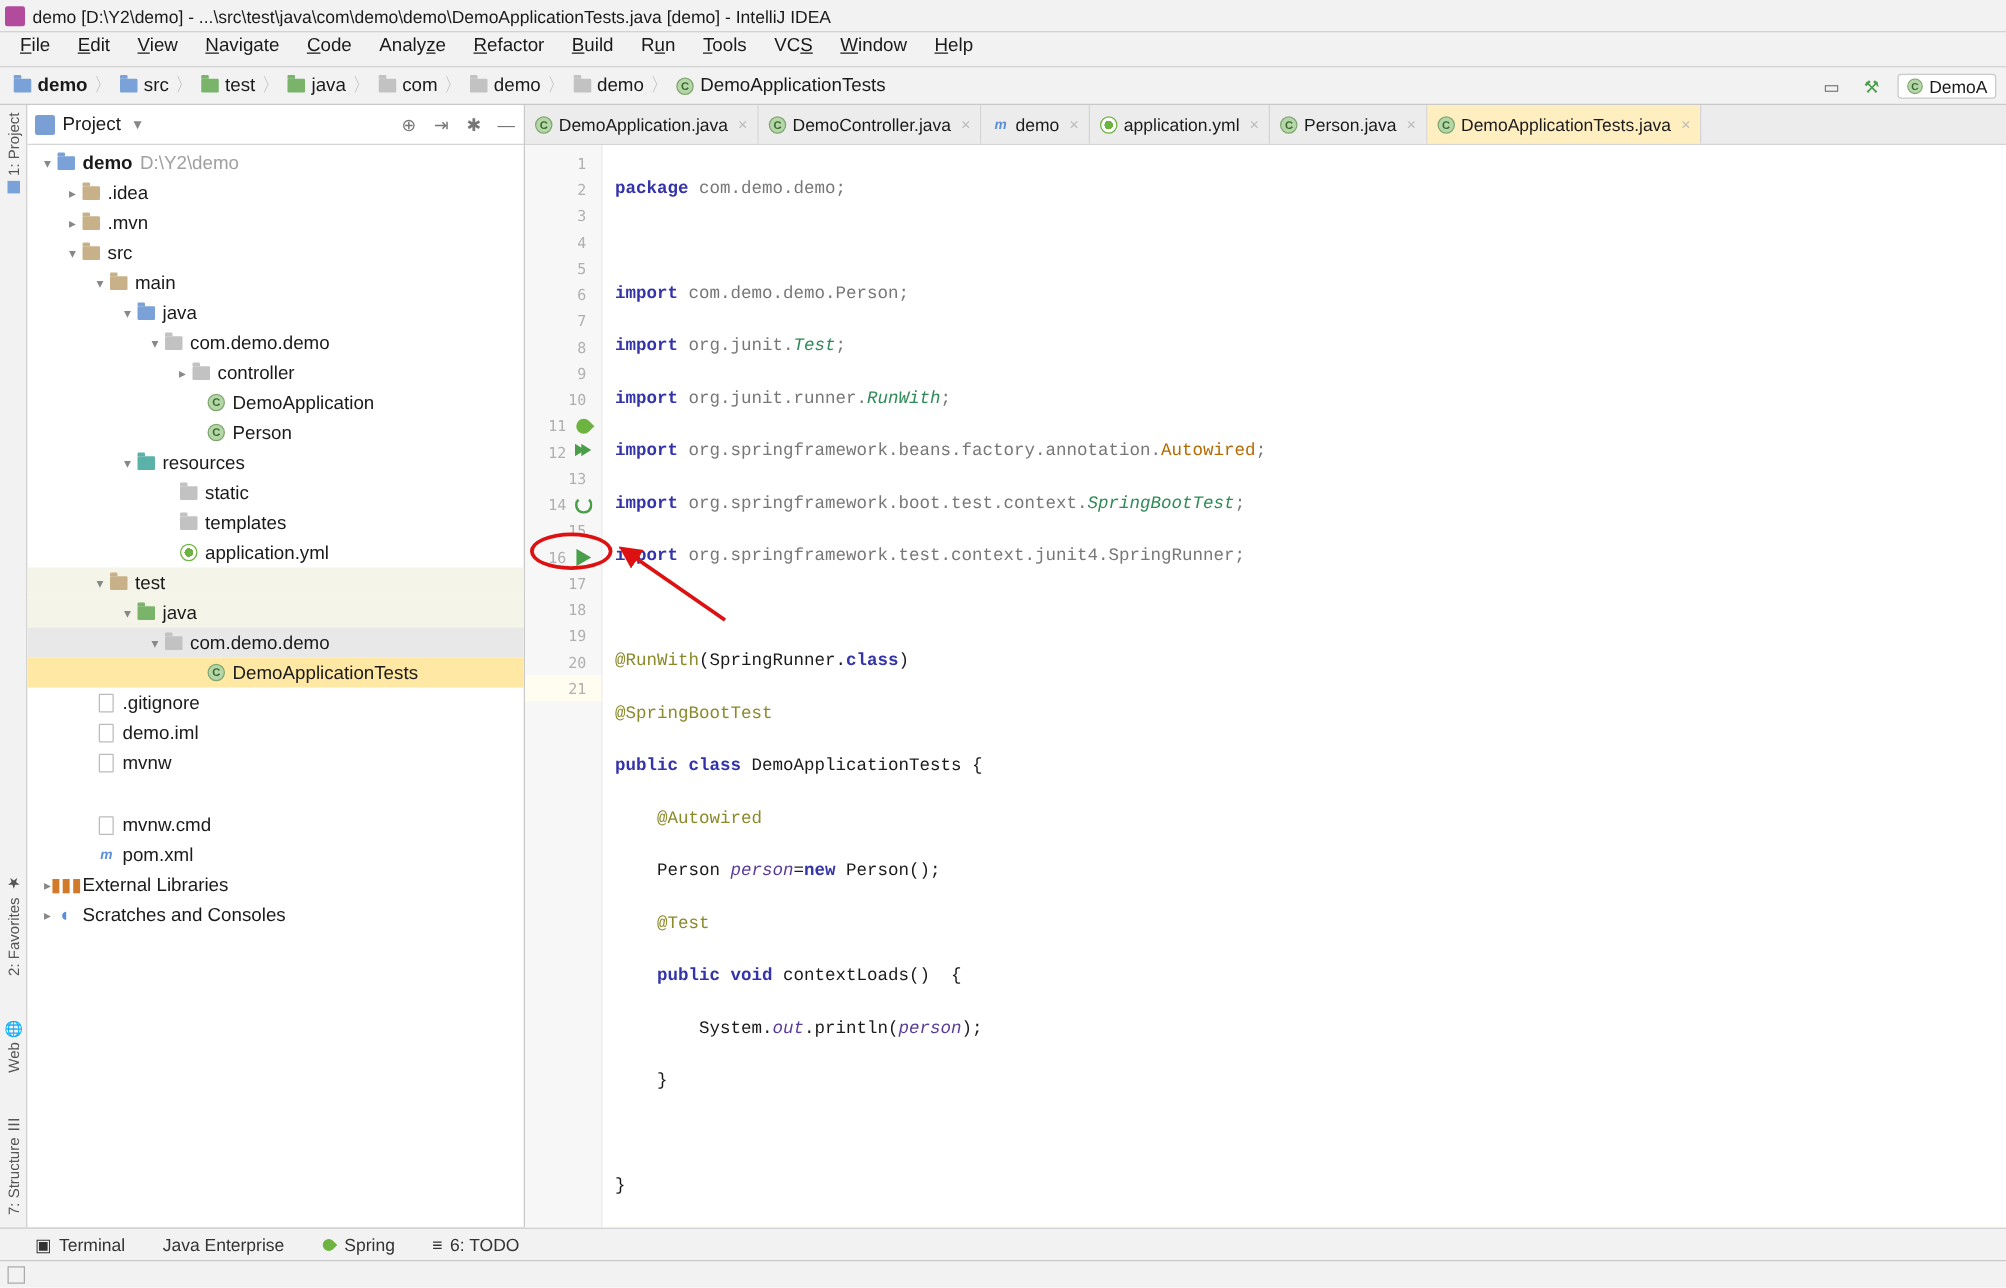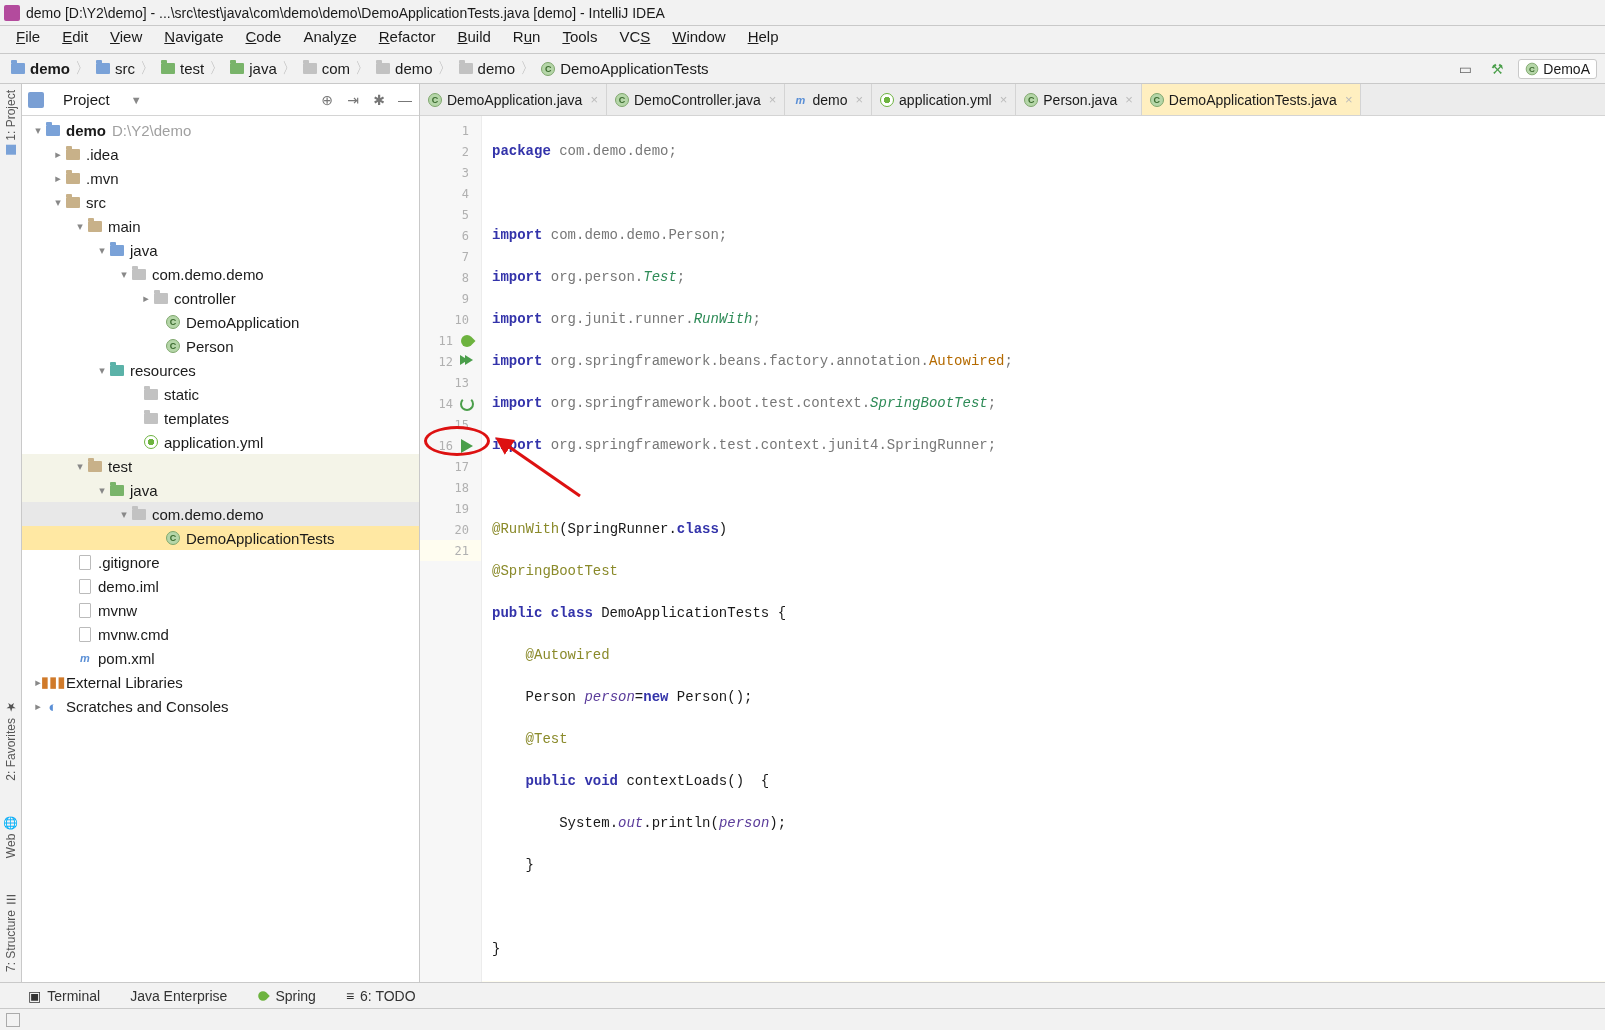--- a/index.html
+++ b/index.html
@@ -58,21 +58,21 @@
   .navright .runchip{display:flex;align-items:center;gap:4px;border:1px solid var(--border);padding:1px 6px;border-radius:3px;background:#fff;}
 
   
   .workspace{flex:1;display:flex;min-height:0;}
   .stripe{width:22px;background:var(--bg);border-right:1px solid var(--border);display:flex;flex-direction:column;align-items:center;padding-top:6px;gap:20px;}
   .vlabel{writing-mode:vertical-rl;transform:rotate(180deg);font-size:12px;color:#555;display:flex;align-items:center;gap:4px;white-space:nowrap;}
   .vlabel .sq{width:10px;height:10px;display:inline-block;}
 
   .sidepanel{width:398px;background:#fff;border-right:1px solid var(--border);display:flex;flex-direction:column;}
   .side-hdr{height:32px;display:flex;align-items:center;padding:0 6px;border-bottom:1px solid var(--border2);justify-content:space-between;}
-  .side-hdr .lft{display:flex;align-items:center;gap:19px;}
+  .side-hdr .lft{display:flex;align-items:center;gap:6px;}
   .side-hdr .lft .proj-ic{width:16px;height:16px;background:#7a9fd4;border-radius:2px;}
   .side-hdr .lft .title{font-size:15px;}
   .side-hdr .lft .dd{color:#888;font-size:11px;padding-left:2px;}
   .side-hdr .rgt{display:flex;gap:10px;color:#777;}
   .side-hdr .rgt .ib{width:16px;height:16px;display:flex;align-items:center;justify-content:center;font-size:14px;}
 
   .tree{flex:1;overflow:auto;font-size:15px;padding-top:2px;}
   .node{display:flex;align-items:center;height:24px;white-space:nowrap;}
   .node .ar{width:12px;text-align:center;color:#888;font-size:11px;display:inline-block;}
   .node .ic{width:18px;height:18px;display:inline-flex;align-items:center;justify-content:center;margin-right:4px;}
@@ -404,21 +404,21 @@
           </span>
           <span class="lbl">demo.iml</span>
         </div>
       <div class="node" style="padding-left:42px;">
           <span class="ar"></span>
           <span class="ic">
             <span class="fileic"></span>
           </span>
           <span class="lbl">mvnw</span>
         </div>
-      <div class="node" style="padding-left:42px;">
+      <div class="node" style="padding-left:42px;margin-top:26px;">
           <span class="ar"></span>
           <span class="ic">
             <span class="fileic"></span>
           </span>
           <span class="lbl">mvnw.cmd</span>
         </div>
       <div class="node" style="padding-left:42px;">
           <span class="ar"></span>
           <span class="ic">
             <span class="mdic">m</span>
@@ -550,21 +550,21 @@
           </div>
         <div class="gut-row" style="background:var(--linehl);">
             <span class="gut-num">21</span>
           </div>
       </div>
 
       <div class="code">
 <div class="cline"><span class="kw">package </span><span class="pk">com.demo.demo;</span></div>
 <div class="cline"></div>
 <div class="cline"><span class="kw">import </span><span class="pk">com.demo.demo.Person;</span></div>
-<div class="cline"><span class="kw">import </span><span class="pk">org.person.</span><span class="tg">Test</span><span class="pk">;</span></div>
+<div class="cline"><span class="kw">import </span><span class="pk">org.junit.</span><span class="tg">Test</span><span class="pk">;</span></div>
 <div class="cline"><span class="kw">import </span><span class="pk">org.junit.runner.</span><span class="tg">RunWith</span><span class="pk">;</span></div>
 <div class="cline"><span class="kw">import </span><span class="pk">org.springframework.beans.factory.annotation.</span><span class="cl">Autowired</span><span class="pk">;</span></div>
 <div class="cline"><span class="kw">import </span><span class="pk">org.springframework.boot.test.context.</span><span class="tg">SpringBootTest</span><span class="pk">;</span></div>
 <div class="cline"><span class="kw">import </span><span class="pk">org.springframework.test.context.junit4.SpringRunner;</span></div>
 <div class="cline"></div>
 <div class="cline"><span class="an">@RunWith</span><span>(SpringRunner.</span><span class="kw">class</span><span>)</span></div>
 <div class="cline"><span class="an">@SpringBootTest</span></div>
 <div class="cline"><span class="kw">public class </span><span>DemoApplicationTests {</span></div>
 <div class="cline">    <span class="an">@Autowired</span></div>
 <div class="cline">    <span>Person </span><span class="id">person</span><span>=</span><span class="kw">new </span><span>Person();</span></div>

